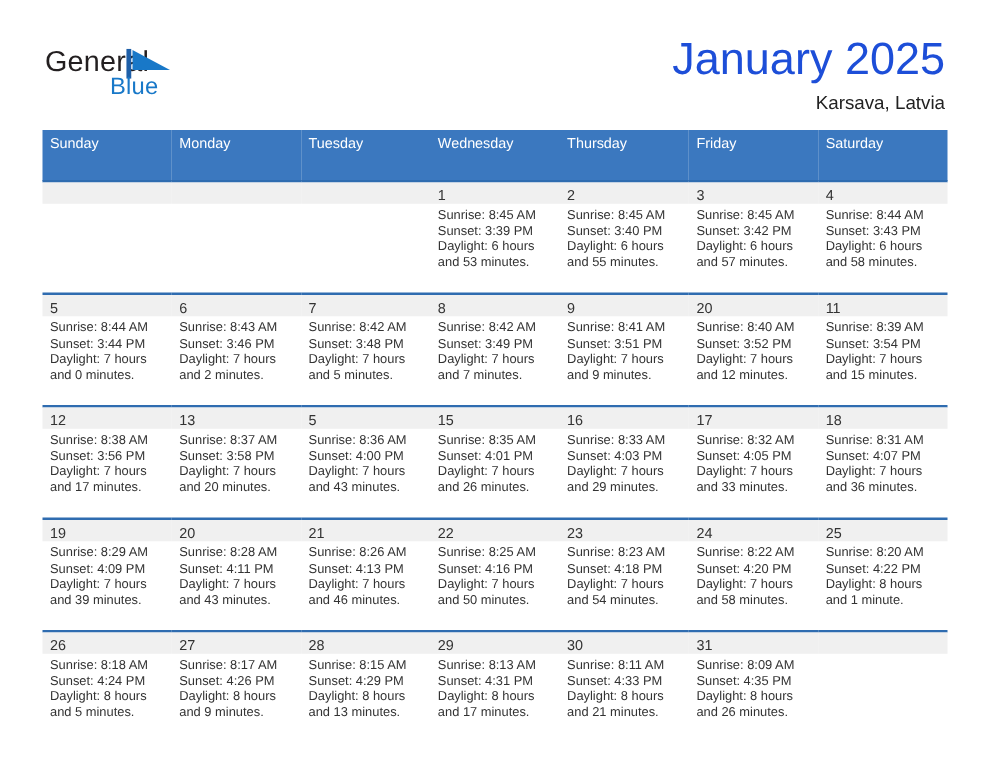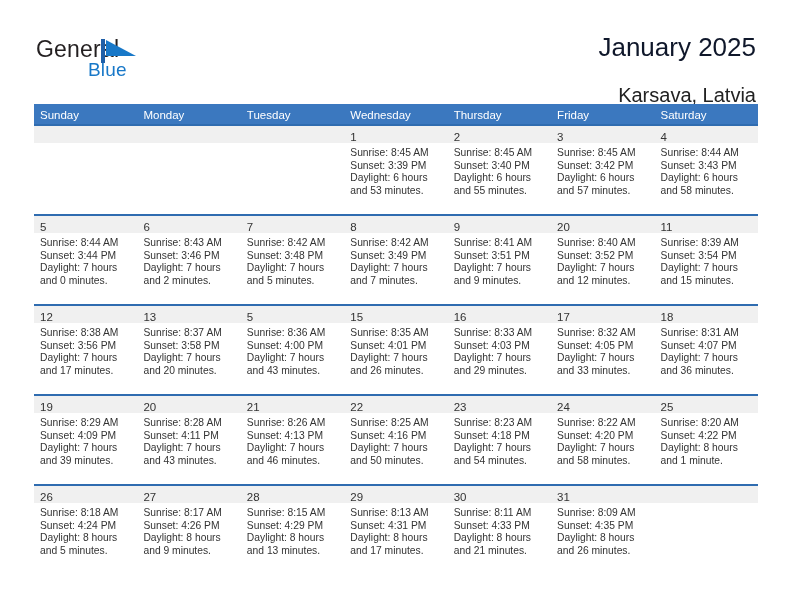--- a/index.html
+++ b/index.html
@@ -64,49 +64,49 @@
     height: 24px;
   }
 
   .title-block {
     position: absolute;
     right: 36px;
     top: 30px;
     text-align: right;
   }
   .cal-title {
-    font-size: 26px;
-    color: #0f172a;
+    font-size: 36px;
+    color: #1d4ed8;
     line-height: 34px;
     white-space: nowrap;
   }
   .cal-subtitle {
-    font-size: 20px;
+    font-size: 15px;
     color: #222222;
     line-height: 22px;
-    margin-top: 20px;
+    margin-top: 8px;
     white-space: nowrap;
   }
 
   
   .calendar {
     position: absolute;
     left: 34px;
     top: 104px;
     width: 724px;
     border-collapse: collapse;
     table-layout: fixed;
   }
   .calendar th {
     background: #3b78bf;
     color: #ffffff;
     font-size: 11.5px;
     font-weight: normal;
     text-align: left;
-    padding: 5px 0 2px 6px;
+    padding: 5px 0 22px 6px;
     height: 13px;
     line-height: 13px;
   }
   .calendar td {
     width: 103.42px;
     vertical-align: top;
     padding: 0;
     border-top: 2px solid #2f6cb0;
     background: #ffffff;
   }

